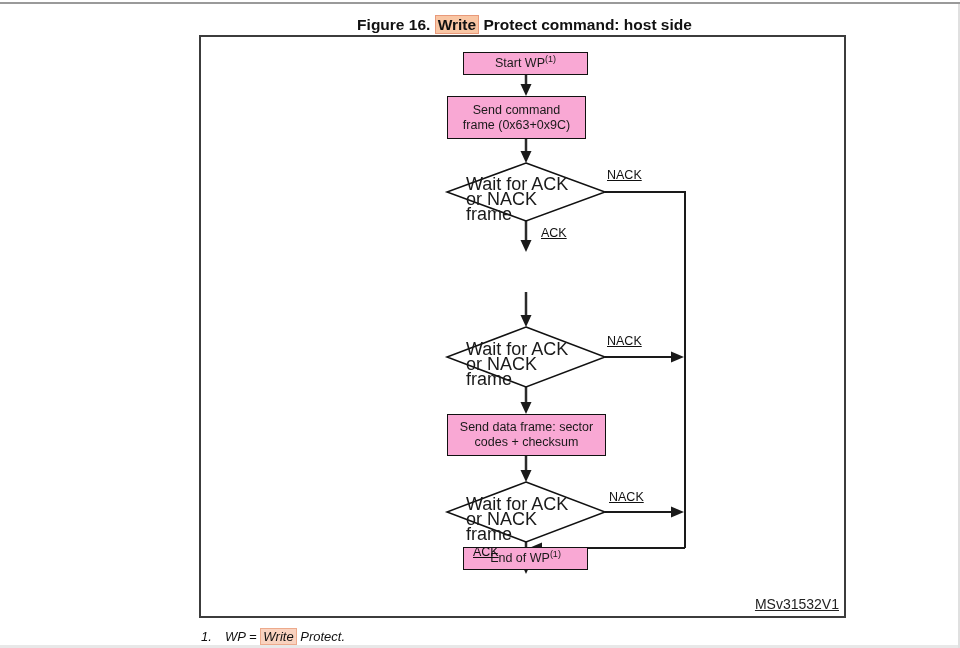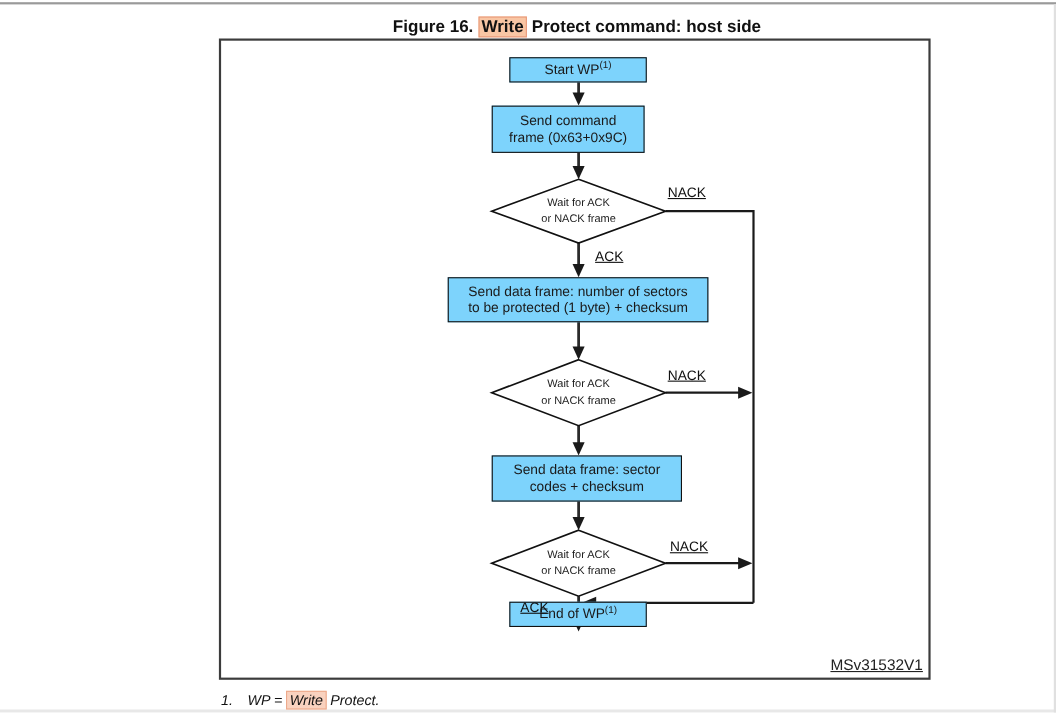--- a/index.html
+++ b/index.html
@@ -23,27 +23,27 @@
     background:#f9d2bf; border:1px solid #edaa8c; padding:0 2px;
   }
 
   .figure-frame {
     position:absolute; left:199px; top:35px; width:647px; height:583px;
     border:2px solid #3c3c3c; background:#fff;
   }
   .figure-frame svg { position:absolute; left:0; top:0; }
 
   .node {
-    position:absolute; background:#7dd3fc; border:1.5px solid #111;
+    position:absolute; background:#f9a8d4; border:1.5px solid #111;
     display:flex; align-items:center; justify-content:center;
     font-size:12.5px; line-height:15px; text-align:center; white-space:pre-line;
   }
   .node sup { font-size:9px; line-height:9px; position:relative; top:-4px; }
   .dtext {
-    position:absolute; text-align:center; font-size:10px; line-height:15px;
+    position:absolute; font-size:18px; line-height:15px;
     white-space:pre-line;
   }
   .lbl { position:absolute; font-size:12.5px; color:#111;text-decoration:underline; }
   .watermark {
     position:absolute; right:5px; bottom:4px; font-size:14px; color:#222;text-decoration:underline;
   }
   .footnote {
     position:absolute; left:201px; top:629px; font-size:13px; color:#111;font-style:italic;
   }
   .footnote .fn-num { display:inline-block; width:24px; }
@@ -95,24 +95,22 @@
       <polygon points="325,126 404,155 325,184 246,155" fill="#ffffff" stroke="#111" stroke-width="1.5"></polygon>
       <polygon points="325,290 404,320 325,350 246,320" fill="#ffffff" stroke="#111" stroke-width="1.5"></polygon>
       <polygon points="325,445 404,475 325,505 246,475" fill="#ffffff" stroke="#111" stroke-width="1.5"></polygon>
     </svg>
 
     <div class="node" style="left:262px; top:15px; width:125px; height:23px;"><span>Start WP</span><sup>(1)</sup></div>
 
     <div class="node" style="left:246px; top:59px; width:139px; height:43px;"><span>Send command
 frame (0x63+0x9C)</span></div>
 
-    <div class="node" style="left:206px; top:215px; width:237px; height:41px;"><span>Send data frame: number of sectors
-to be protected (1 byte) + checksum</span></div>
 
-    <div class="node" style="left:246px; top:377px; width:173px; height:42px;"><span>Send data frame: sector
+    <div class="node" style="left:246px; top:377px; width:159px; height:42px;"><span>Send data frame: sector
 codes + checksum</span></div>
 
     <div class="node" style="left:262px; top:510px; width:125px; height:23px;"><span>End of WP</span><sup>(1)</sup></div>
 
     <div class="dtext" style="left:265px; top:140px; width:120px;">Wait for ACK
 or NACK frame</div>
     <div class="dtext" style="left:265px; top:305px; width:120px;">Wait for ACK
 or NACK frame</div>
     <div class="dtext" style="left:265px; top:460px; width:120px;">Wait for ACK
 or NACK frame</div>

